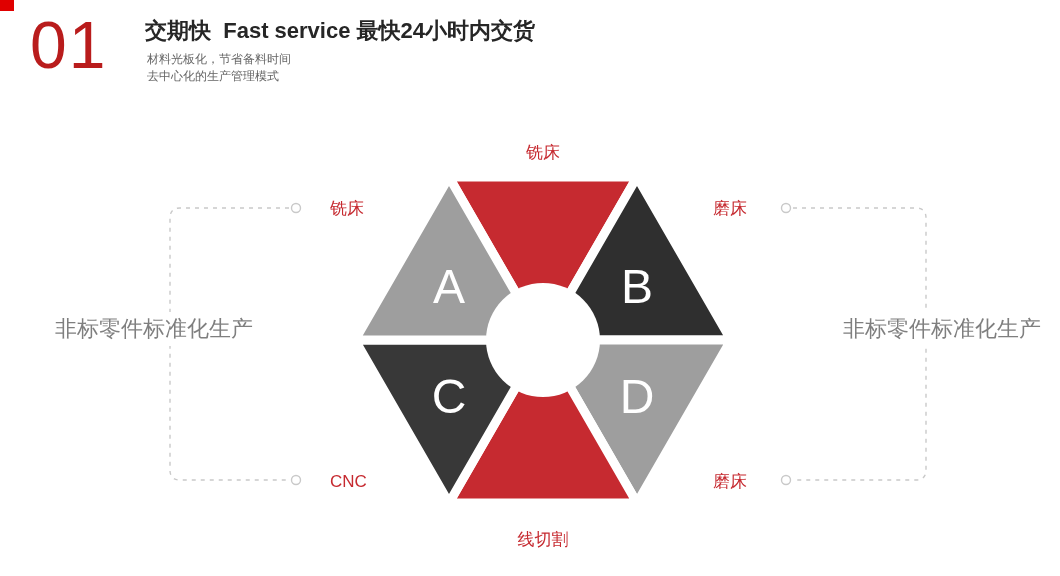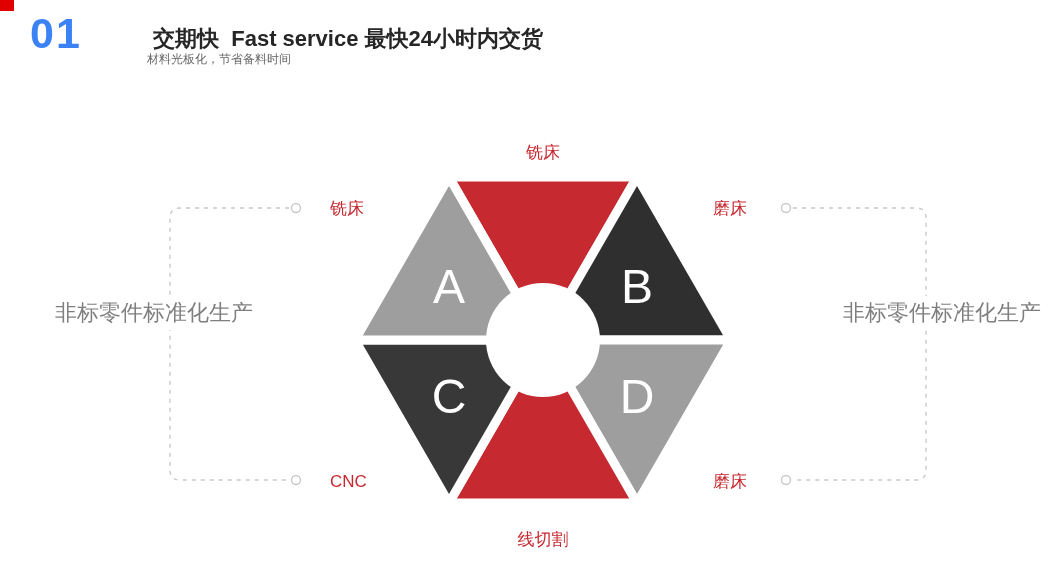--- a/index.html
+++ b/index.html
@@ -2,59 +2,60 @@
 <html><head>
 <meta charset="utf-8">
 <style>
   html,body{margin:0;padding:0;}
   body{
     width:1060px;height:576px;position:relative;background:#ffffff;
     font-family:"Liberation Sans","DejaVu Sans",sans-serif;overflow:hidden;
   }
   .corner-square{position:absolute;left:0;top:0;width:14px;height:11px;background:#e00000;}
   .big-number{
-    position:absolute;left:30px;top:12px;font-size:43px;font-weight:bold;
-    color:#3b82f6;letter-spacing:2px;line-height:1;
+    position:absolute;left:30px;top:12px;font-size:66px;font-weight:normal;
+    color:#b91c1c;letter-spacing:2px;line-height:1;
   }
   .slide-title{
     position:absolute;left:145px;top:16px;font-size:22px;font-weight:bold;
-    color:#262626;white-space:pre;margin:8px;
+    color:#262626;white-space:pre;margin:0;
   }
   .sub-lines{
     position:absolute;left:147px;top:51px;font-size:12px;color:#666666;line-height:17px;font-family:Liberation Serif, serif;
   }
   .diagram-svg{position:absolute;left:0;top:0;}
   .seg{stroke:#ffffff;stroke-width:9;stroke-linejoin:round;}
   .seg-letter{
     fill:#ffffff;font-size:48px;font-family:"Liberation Sans","DejaVu Sans",sans-serif;
     text-anchor:middle;font-weight:400;
   }
   .seg-label{
     font-size:17px;font-family:"Liberation Sans","DejaVu Sans",sans-serif;
   }
   .dash-line{fill:none;stroke:#c9c9c9;stroke-width:1.4;stroke-dasharray:4 5;}
   .dot{fill:#ffffff;stroke:#c9c9c9;stroke-width:1.4;}
   .caption{
-    position:absolute;top:296px;font-size:22px;color:#7f7f7f;background:#ffffff;
+    position:absolute;top:312px;font-size:22px;color:#7f7f7f;background:#ffffff;
     padding:2px 4px;white-space:nowrap;
   }
   .caption-left{left:51px;}
   .caption-right{left:839px;}
 </style>
 </head>
 <body>
 
 <div class="corner-square"></div>
 
 <div class="big-number">01</div>
 
 <h1 class="slide-title">交期快  Fast service 最快24小时内交货</h1>
 
 <div class="sub-lines">
   <div>材料光板化，节省备料时间</div>
+  <div>去中心化的生产管理模式</div>
 </div>
 
 <svg class="diagram-svg" width="1060" height="576" viewBox="0 0 1060 576">
 
   <path class="dash-line" d="M 289 208 L 180 208 Q 170 208 170 218 L 170 470 Q 170 480 180 480 L 289 480"></path>
   <path class="dash-line" d="M 793 208 L 916 208 Q 926 208 926 218 L 926 470 Q 926 480 916 480 L 793 480"></path>
   <circle class="dot" cx="296" cy="208" r="4.5"></circle>
   <circle class="dot" cx="296" cy="480" r="4.5"></circle>
   <circle class="dot" cx="786" cy="208" r="4.5"></circle>
   <circle class="dot" cx="786" cy="480" r="4.5"></circle>

